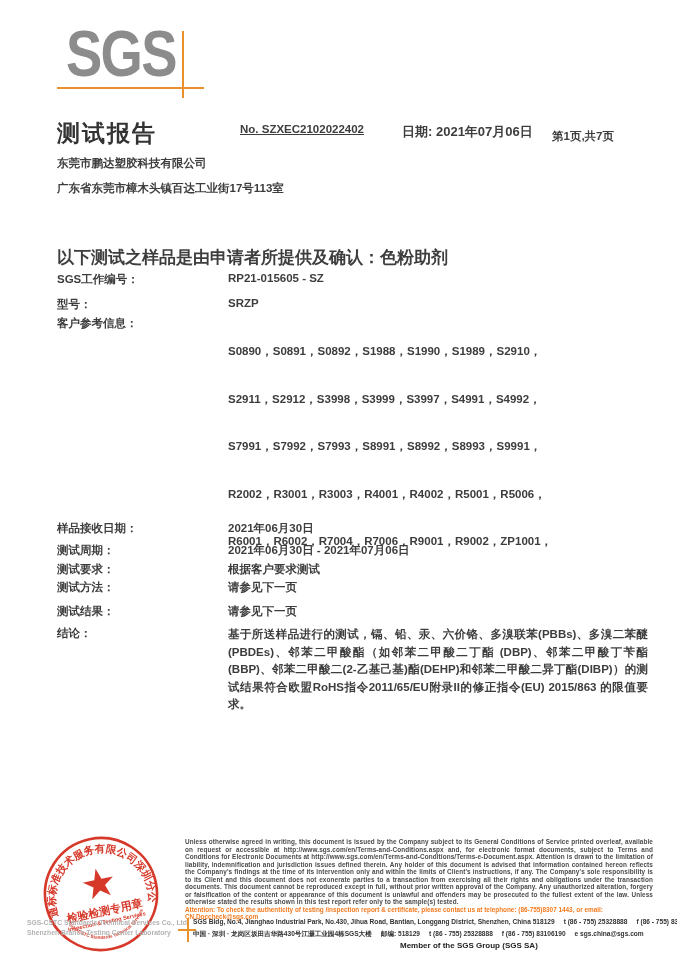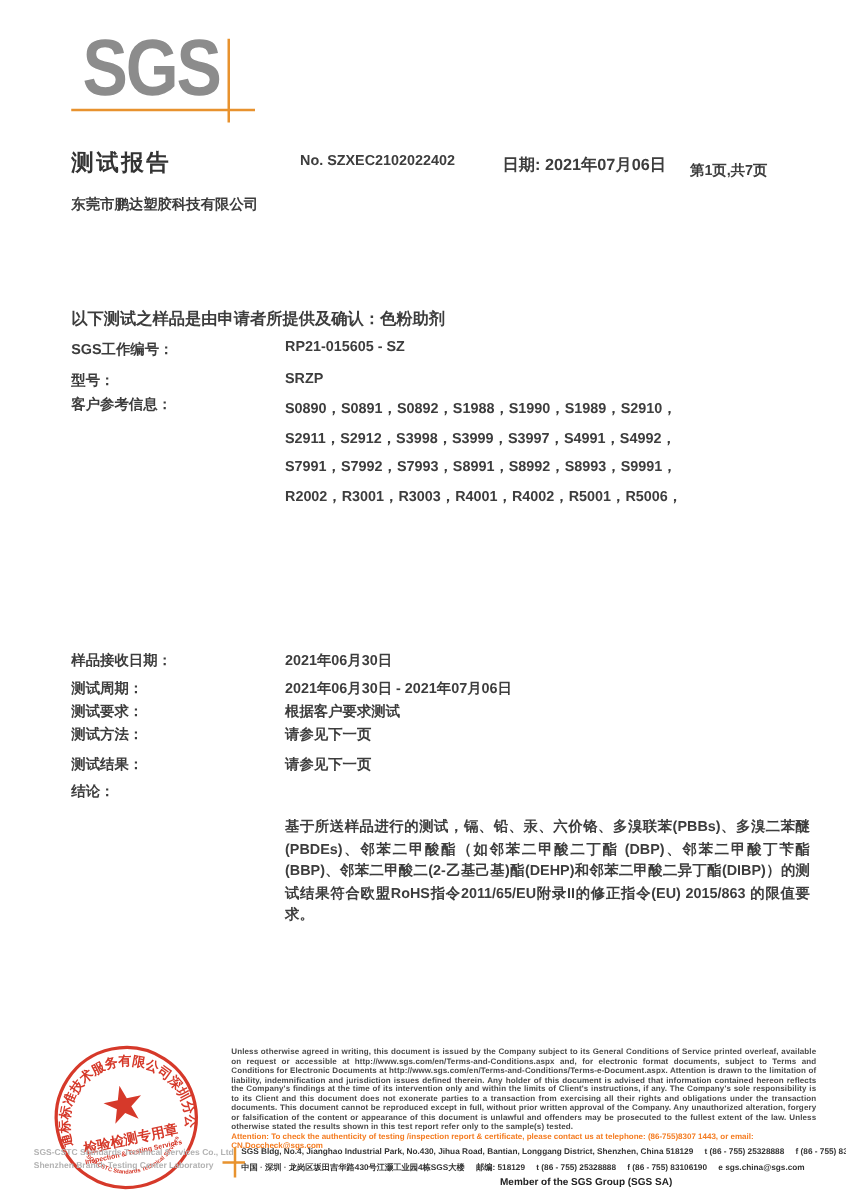--- a/index.html
+++ b/index.html
@@ -12,45 +12,45 @@
   
   .logo-wrap { position:absolute; left:66px; top:22px; }
   .logo-text {
     font-size:64px; font-weight:bold; color:#8c8c8c; letter-spacing:-2px;
     transform:scaleX(.85); transform-origin:left top; line-height:64px;
   }
   .logo-hline { position:absolute; left:57px; top:87px; width:147px; height:2px; background:#e8922e; }
   .logo-vline { position:absolute; left:182px; top:31px; width:2px; height:67px; background:#e8922e; }
 
   
-  .doc-title { position:absolute; left:57px; top:118px; font-size:18px; letter-spacing:2px; color:#333;font-family:Liberation Serif, serif; }
-  .head-no   { position:absolute; left:240px; top:123px; font-size:11.5px; }
+  .doc-title { position:absolute; left:57px; top:118px; font-size:23px; letter-spacing:2px; color:#333;font-family:Liberation Serif, serif; }
+  .head-no   { position:absolute; left:240px; top:123px; font-size:11.5px;text-decoration:underline; }
   .head-date { position:absolute; left:402px; top:123px; font-size:13px; }
   .head-page { position:absolute; left:552px; top:129px; font-size:11.5px; }
 
   
   .applicant-name { position:absolute; left:57px; top:156px; font-size:11.5px; }
   .applicant-addr { position:absolute; left:57px; top:181px; font-size:11.5px; }
 
   
-  .intro { position:absolute; left:57px; top:246px; font-size:13px; }
+  .intro { position:absolute; left:57px; top:246px; font-size:17px; }
   .frow { position:absolute; left:57px; font-size:11.5px; }
   .frow .lbl { position:absolute; left:0; top:0; width:170px; }
   .frow .val { position:absolute; left:171px; top:0; width:420px; }
   .row-job   { top:272px; }
   .row-model { top:297px; }
   .row-ref   { top:316px; }
-  .row-ref .val div { line-height:23.5px; }
+  .row-ref .val div { line-height:23.5px;margin-top:24px; }
   .row-recv  { top:521px; }
   .row-period{ top:543px; }
   .row-req   { top:562px; }
   .row-meth  { top:580px; }
   .row-res   { top:604px; }
   .row-conc  { top:626px; }
-  .row-conc .val { line-height:17.5px; text-align:justify;margin-top:28px; }
+  .row-conc .val { line-height:17.5px; text-align:justify; }
 
   
   .disclaimer {
     position:absolute; left:185px; top:838px; width:468px;
     font-size:6.4px; line-height:7.55px; color:#4a4a4a; text-align:justify;
     letter-spacing:.1px;
   }
   .attention {
     position:absolute; left:185px; top:906px; width:468px;
     font-size:6.4px; line-height:7.3px; color:#f47b20;
@@ -80,38 +80,40 @@
   </div>
   <div class="logo-hline"></div>
   <div class="logo-vline"></div>
 
   <div class="doc-title">测试报告</div>
   <div class="head-no">No. SZXEC2102022402</div>
   <div class="head-date">日期: 2021年07月06日</div>
   <div class="head-page">第1页,共7页</div>
 
   <div class="applicant-name">东莞市鹏达塑胶科技有限公司</div>
+  <div class="applicant-addr">广东省东莞市樟木头镇百达工业街17号113室</div>
 
   <div class="intro">以下测试之样品是由申请者所提供及确认：色粉助剂</div>
 
   <div class="frow row-job">
     <span class="lbl">SGS工作编号：</span>
     <span class="val">RP21-015605 - SZ</span>
   </div>
   <div class="frow row-model">
     <span class="lbl">型号：</span>
     <span class="val">SRZP</span>
   </div>
   <div class="frow row-ref">
     <span class="lbl">客户参考信息：</span>
     <span class="val">
       <div>S0890，S0891，S0892，S1988，S1990，S1989，S2910，</div>
       <div>S2911，S2912，S3998，S3999，S3997，S4991，S4992，</div>
       <div>S7991，S7992，S7993，S8991，S8992，S8993，S9991，</div>
       <div>R2002，R3001，R3003，R4001，R4002，R5001，R5006，</div>
+      <div>R6001，R6002，R7004，R7006，R9001，R9002，ZP1001，</div>
     </span>
   </div>
   <div class="frow row-recv">
     <span class="lbl">样品接收日期：</span>
     <span class="val">2021年06月30日</span>
   </div>
   <div class="frow row-period">
     <span class="lbl">测试周期：</span>
     <span class="val">2021年06月30日 - 2021年07月06日</span>
   </div>

